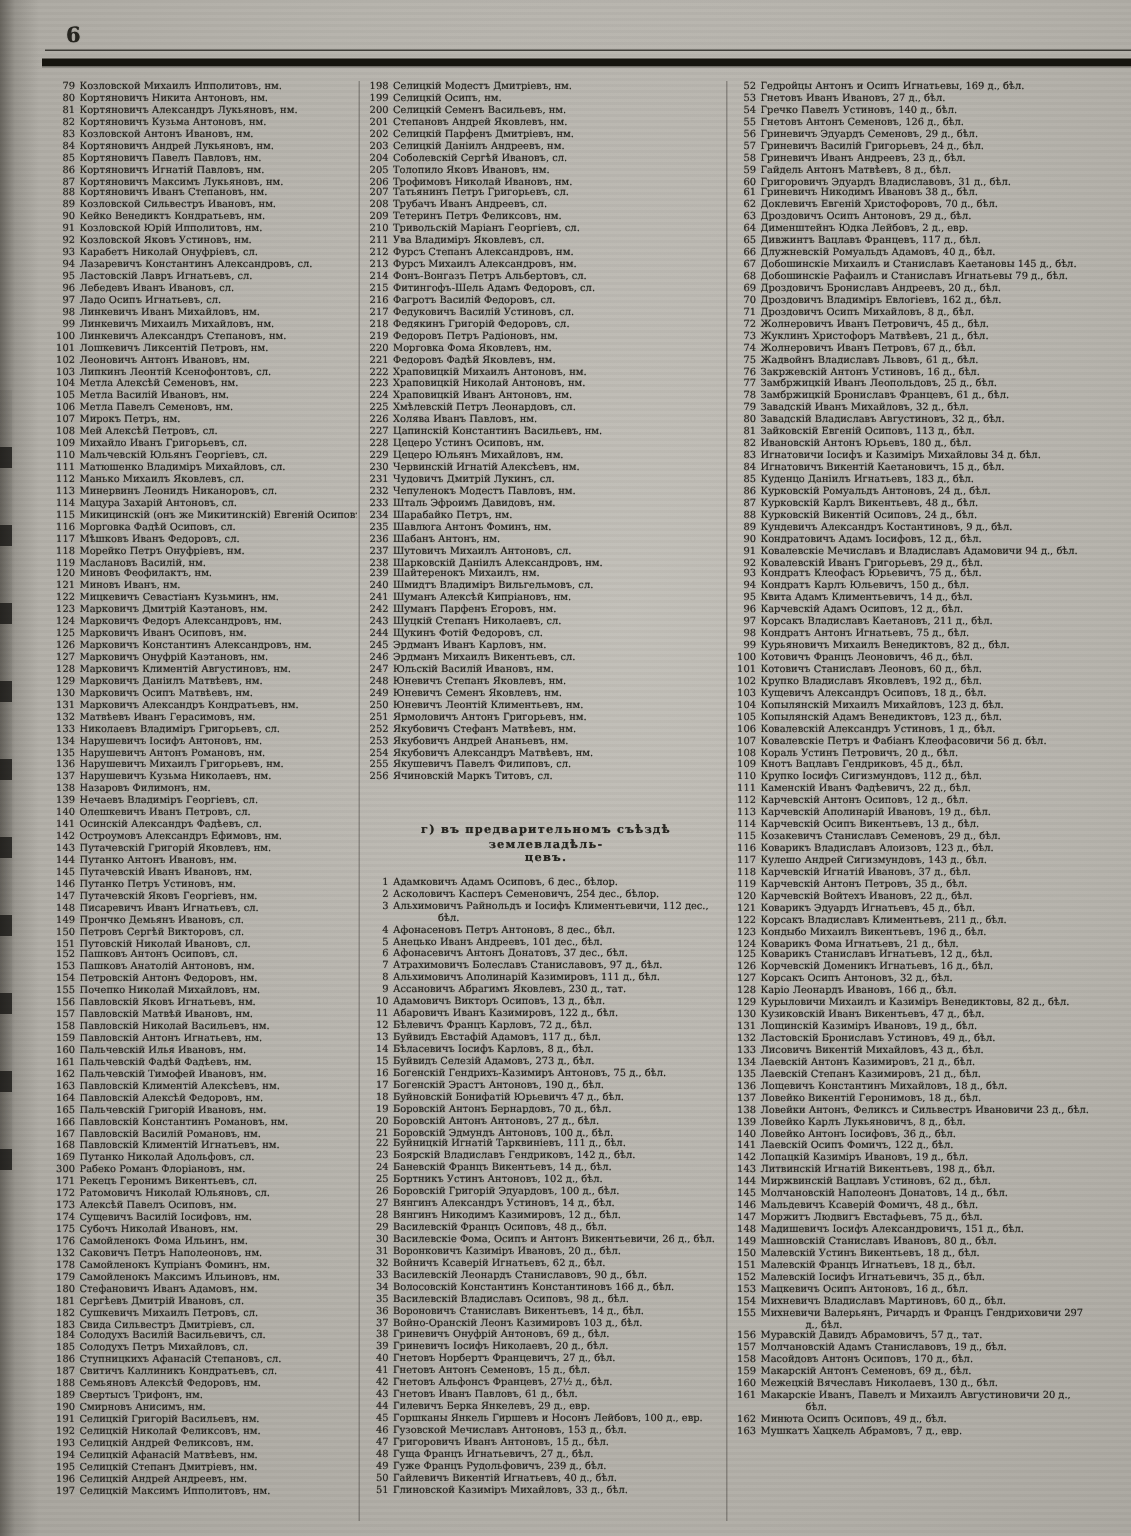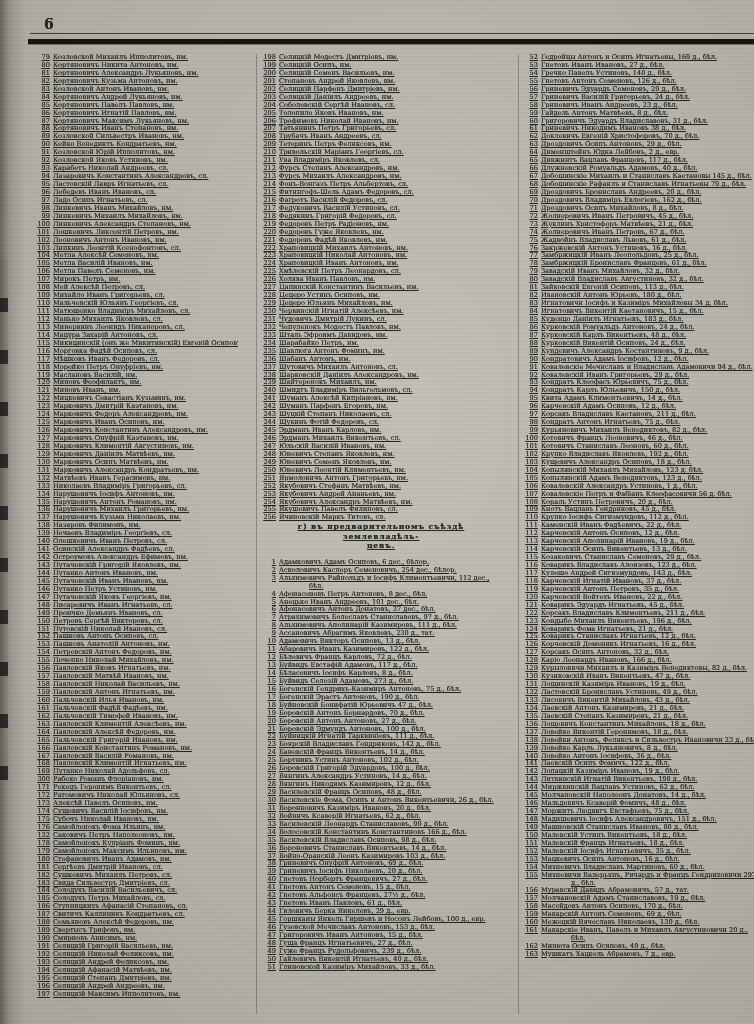--- a/index.html
+++ b/index.html
@@ -23,37 +23,37 @@
   }
   .page-number{
     position:absolute;left:44px;top:16px;
     font-size:14px;font-weight:bold;letter-spacing:1px;
     text-shadow:0 0 0.6px rgba(0,0,0,0.7);
   }
   .top-rule-thin{position:absolute;left:30px;right:0;top:33px;height:1px;background:rgba(25,24,20,0.75);}
   .top-rule-thick{position:absolute;left:28px;right:0;top:39px;height:5px;background:#16150f;box-shadow:0 1px 0 rgba(22,21,15,0.4);}
   .columns{
     position:absolute;left:36px;right:4px;top:54px;bottom:10px;
-    display:grid;grid-template-columns:202px 244px 244px;column-gap:18px;text-decoration:underline;
+    display:grid;grid-template-columns:202px 244px 244px;column-gap:1px;
   }
   .col{overflow:hidden;}
   .col.ruled{border-left:1px solid rgba(25,23,19,0.30);padding-left:5px;}
   .row{
     display:flex;align-items:baseline;
     font-size:6.6px;line-height:7.93px;
     text-shadow:0 0 0.45px rgba(10,10,8,0.55);
     white-space:nowrap;
   }
   .col2 .row, .col3 .row{white-space:normal;}
   .num{flex:0 0 14px;text-align:right;padding-right:3px;}
   .txt{flex:1;min-width:0;}
   .col2 .txt, .col3 .txt{padding-left:30px;text-indent:-30px;}
   .col1 .txt{overflow:hidden;}
   .section-heading{
-    margin:0 0 8px 0;text-align:center;
+    margin:26px 0 8px 0;text-align:center;
     font-size:7.6px;line-height:9.5px;font-weight:bold;letter-spacing:0.8px;
     text-shadow:0 0 0.5px rgba(10,10,8,0.6);
   }
 </style>
 </head>
 <body>
 
 <div class="page">
   <div class="gutter-shadow"></div>
   <div class="gutter-specks"></div>
@@ -114,21 +114,21 @@
         <div class="row">
           <span class="num">91</span>
           <span class="txt">Козловской Юрій Ипполитовъ, нм.</span>
         </div>
         <div class="row">
           <span class="num">92</span>
           <span class="txt">Козловской Яковъ Устиновъ, нм.</span>
         </div>
         <div class="row">
           <span class="num">93</span>
-          <span class="txt">Карабетъ Николай Андреевъ, сл.</span>
+          <span class="txt">Карабетъ Николай Онуфріевъ, сл.</span>
         </div>
         <div class="row">
           <span class="num">94</span>
           <span class="txt">Лазаревичъ Константинъ Александровъ, сл.</span>
         </div>
         <div class="row">
           <span class="num">95</span>
           <span class="txt">Ластовскій Лавръ Игнатьевъ, сл.</span>
         </div>
         <div class="row">
@@ -626,21 +626,21 @@
           <div class="row">
             <span class="num">218</span>
             <span class="txt">Федякинъ Григорій Федоровъ, сл.</span>
           </div>
           <div class="row">
             <span class="num">219</span>
             <span class="txt">Федоровъ Петръ Радіоновъ, нм.</span>
           </div>
           <div class="row">
             <span class="num">220</span>
-            <span class="txt">Федоровъ Гуже Яковлевъ, нм.</span>
+            <span class="txt">Морговка Фома Яковлевъ, нм.</span>
           </div>
           <div class="row">
             <span class="num">221</span>
             <span class="txt">Федоровъ Фадѣй Яковлевъ, нм.</span>
           </div>
           <div class="row">
             <span class="num">222</span>
             <span class="txt">Храповицкій Михаилъ Антоновъ, нм.</span>
           </div>
           <div class="row">

